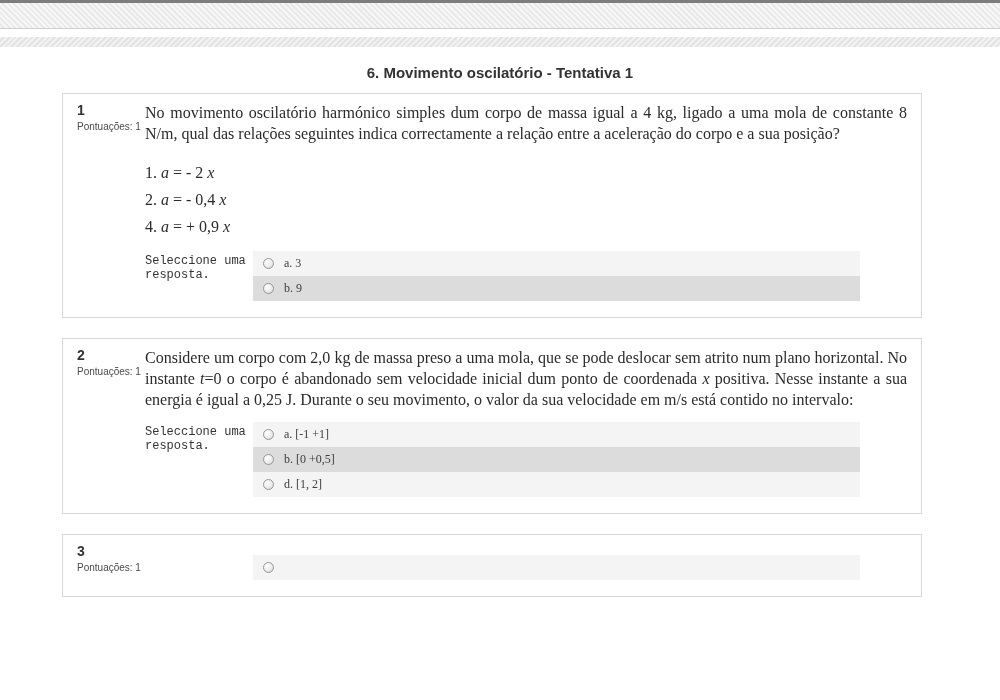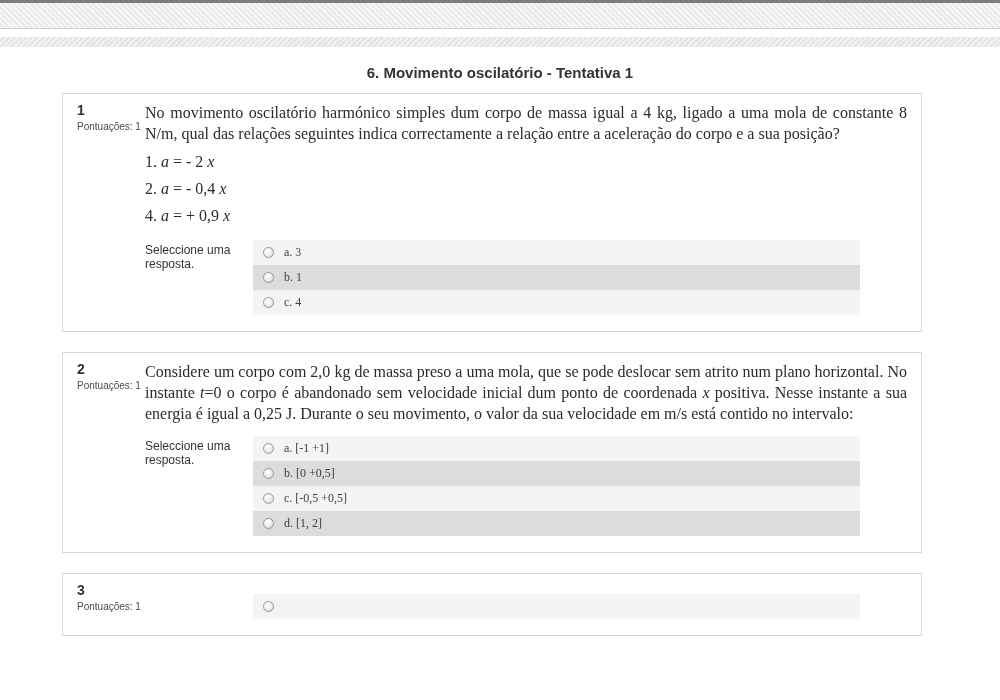--- a/index.html
+++ b/index.html
@@ -20,26 +20,26 @@
             border:1px solid #d8d8d8; display:flex; }
   .qcard + .qcard { margin-top:20px; }
   .qleft  { width:82px; flex:none; padding:8px 0 0 14px; }
   .qnum   { font-size:14px; font-weight:bold; color:#333; }
   .qpoints{ font-size:10px; color:#4a4a4a; margin-top:3px; white-space:nowrap; }
   .qbody  { flex:1; padding:8px 14px 16px 0; }
   .serif  { font-family:"Liberation Serif", serif; }
   .qtext  { font-size:16px; line-height:21px; color:#2b2b2b; text-align:justify; }
   .seg-i  { font-style:italic; }
   .seg-b  { font-weight:bold; }
-  .qlist  { margin-top:7px; }
+  .qlist  { margin-top:18px; }
   .qlist-item { font-size:16px; line-height:21px; color:#2b2b2b; margin-bottom:6px; }
   
   .answer-area  { display:flex; margin-top:14px; }
   .q2 .answer-area, .q3 .answer-area { margin-top:12px; }
-  .select-label { width:108px; flex:none; font-size:12px; line-height:14px; color:#333; padding-top:3px; }
+  .select-label { width:108px; flex:none; font-size:12px; line-height:14px; color:#333; padding-top:3px;font-family:Liberation Mono, monospace; }
   .rows   { width:607px; flex:none; }
   .row    { display:flex; align-items:center; height:25px; cursor:pointer;font-family:Liberation Serif, serif; }
   .row:nth-child(odd)  { background:#f4f4f4; }
   .row:nth-child(even) { background:#dcdcdc; }
   .radio  { width:11px; height:11px; flex:none; margin:0 10px; border-radius:50%;
             border:1px solid #979797;
             background:radial-gradient(circle at 35% 30%, #ffffff 0%, #ececec 55%, #cfcfcf 100%); }
   .row-label { font-size:12px; color:#3d3d3d; }
 </style>
 </head>
@@ -66,25 +66,21 @@
     </div>
     <div class="answer-area">
       <div class="select-label">Seleccione uma resposta.</div>
       <div class="rows">
         <label class="row">
           <span class="radio"></span>
           <span class="row-label">a. 3</span>
         </label>
         <label class="row">
           <span class="radio"></span>
-          <span class="row-label">b. 1</span>
-        </label>
-        <label class="row">
-          <span class="radio"></span>
-          <span class="row-label">c. 4</span>
+          <span class="row-label">b. 9</span>
         </label>
       </div>
     </div>
   </div>
 </section>
 
 <section class="qcard q2">
   <div class="qleft">
     <div class="qnum">2</div>
     <div class="qpoints">Pontuações: 1</div>
@@ -94,24 +90,20 @@
     <div class="answer-area">
       <div class="select-label">Seleccione uma resposta.</div>
       <div class="rows">
         <label class="row">
           <span class="radio"></span>
           <span class="row-label">a. [-1 +1]</span>
         </label>
         <label class="row">
           <span class="radio"></span>
           <span class="row-label">b. [0 +0,5]</span>
-        </label>
-        <label class="row">
-          <span class="radio"></span>
-          <span class="row-label">c. [-0,5 +0,5]</span>
         </label>
         <label class="row">
           <span class="radio"></span>
           <span class="row-label">d. [1, 2]</span>
         </label>
       </div>
     </div>
   </div>
 </section>
 

